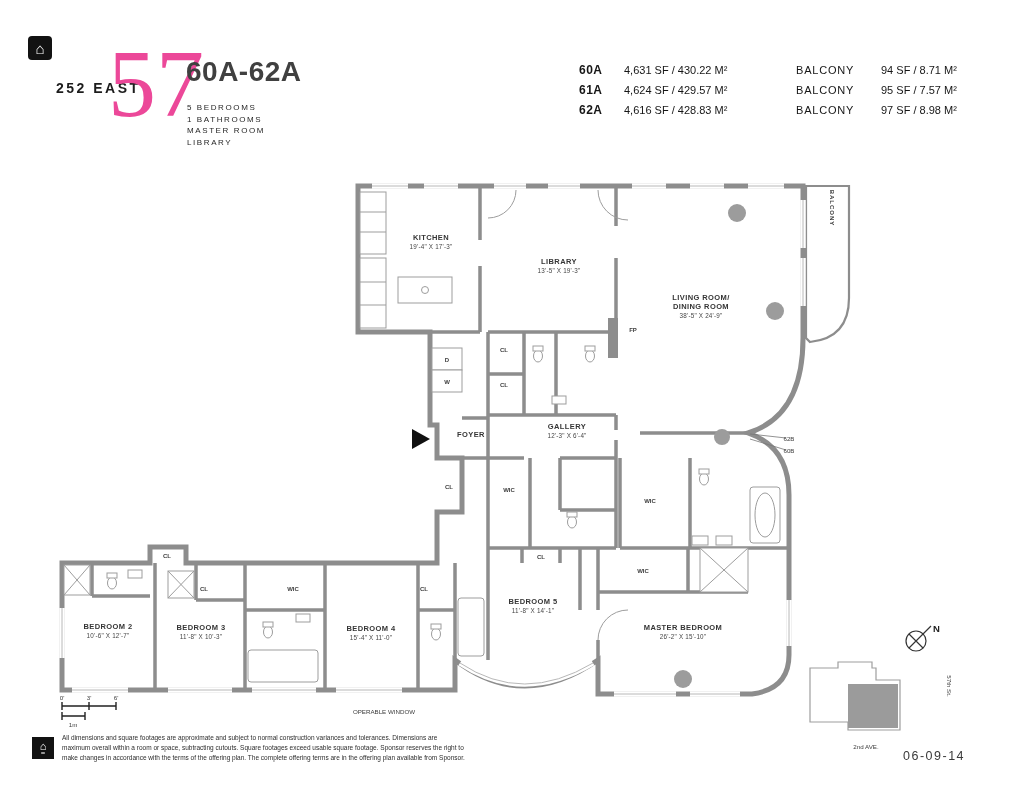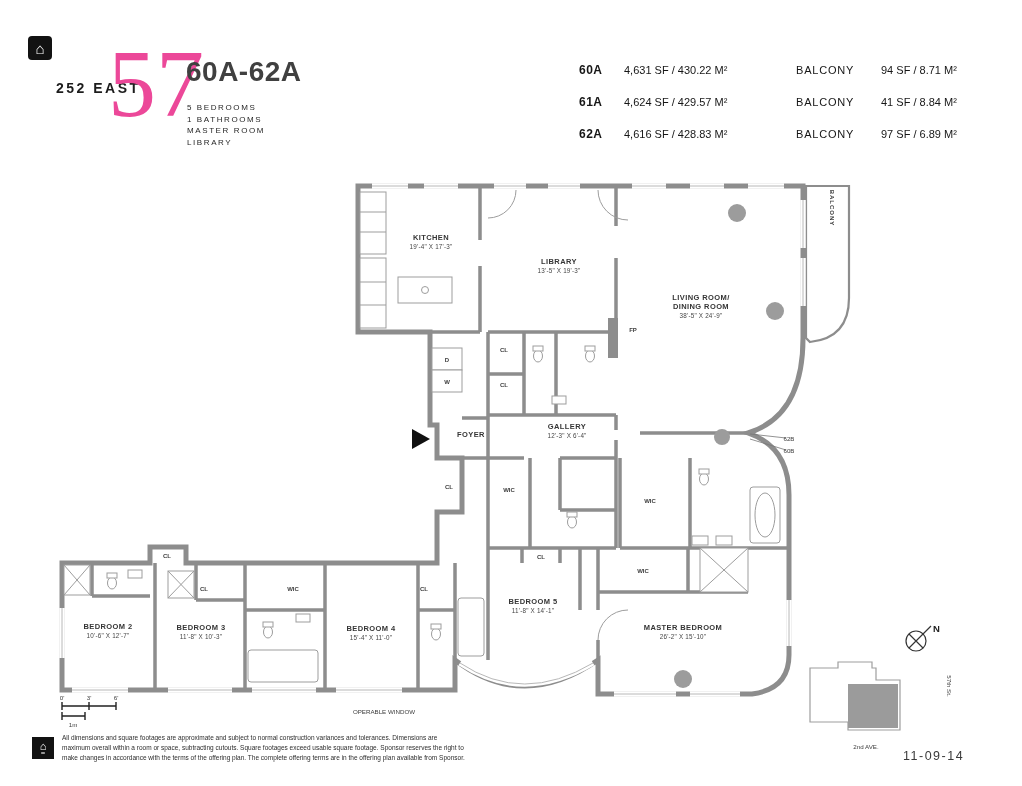--- a/index.html
+++ b/index.html
@@ -12,21 +12,21 @@
             font-size:15px;line-height:1}
   .address{position:absolute;left:56px;top:80px;font-size:14px;font-weight:bold;
            letter-spacing:2.5px;color:#1c1c1c}
   .logo57{position:absolute;left:108px;top:36px;font-family:"Liberation Serif",serif;
           font-size:96px;line-height:1;color:#ec4899}
   .title{position:absolute;left:186px;top:56px;font-size:28px;font-weight:bold;
          letter-spacing:.5px;color:#404040}
   .features{position:absolute;left:187px;top:102px;font-size:8px;font-weight:normal;
             letter-spacing:1.6px;line-height:11.5px;color:#262626}
   .units{position:absolute;left:579px;top:63px;display:grid;
-         grid-template-columns:45px 172px 85px 112px;row-gap:18px;
+         grid-template-columns:45px 172px 85px 112px;row-gap:6px;
          font-size:11px;color:#161616;align-items:baseline}
   .units .uid{font-weight:bold;font-size:12px;letter-spacing:.5px}
   .units .ubal{letter-spacing:.8px}
 
   
   .eho{position:absolute;left:32px;top:737px;width:22px;height:22px;background:#121212;
        color:#fff;display:flex;flex-direction:column;align-items:center;justify-content:center;
        font-size:11px;line-height:8px}
   .eho .eq{font-size:7px;line-height:5px}
   .disclaimer{position:absolute;left:62px;top:733px;width:470px;font-size:6.5px;
@@ -71,26 +71,26 @@
 
   <div class="units">
     <div class="uid">60A</div>
     <div>4,631 SF / 430.22 M²</div>
     <div class="ubal">BALCONY</div>
     <div>94 SF / 8.71 M²</div>
 
     <div class="uid">61A</div>
     <div>4,624 SF / 429.57 M²</div>
     <div class="ubal">BALCONY</div>
-    <div>41 SF / 8.84 M²</div>
+    <div>95 SF / 7.57 M²</div>
 
     <div class="uid">62A</div>
     <div>4,616 SF / 428.83 M²</div>
     <div class="ubal">BALCONY</div>
-    <div>97 SF / 6.89 M²</div>
+    <div>97 SF / 8.98 M²</div>
   </div>
 
   <svg class="plan" width="1022" height="786" viewBox="0 0 1022 786">
 
     <g>
       <path class="wall-mid" d="M 806 186 H 849 V 298 Q 849 338 810 342 L 806 338 Z"></path>
     </g>
 
     <path class="wall-outer" d="M 358 186 H 803 V 338 Q 803 416 748 433 Q 789 447 789 495 V 655 Q 789 689 752 694 H 598 V 660 Q 523 712 455 660 V 690 H 62 V 563 H 150 V 547 H 186 V 563 H 437 V 512 H 462 V 458 H 437 V 425 H 430 V 332 H 358 Z"></path>
 
@@ -308,15 +308,15 @@
 
   <div class="eho">
       <span>⌂</span>
       <span class="eq">＝</span>
     </div>
   <div class="disclaimer">
     <div>All dimensions and square footages are approximate and subject to normal construction variances and tolerances.  Dimensions are</div>
     <div>maximum overall within a room or space, subtracting cutouts.  Square footages exceed usable square footage.  Sponsor reserves the right to</div>
     <div>make changes in accordance with the terms of the offering plan.  The complete offering terms are in the offering plan available from Sponsor.</div>
   </div>
-  <div class="date">11-09-14</div>
+  <div class="date">06-09-14</div>
 
 </div>
 
 </body></html>

